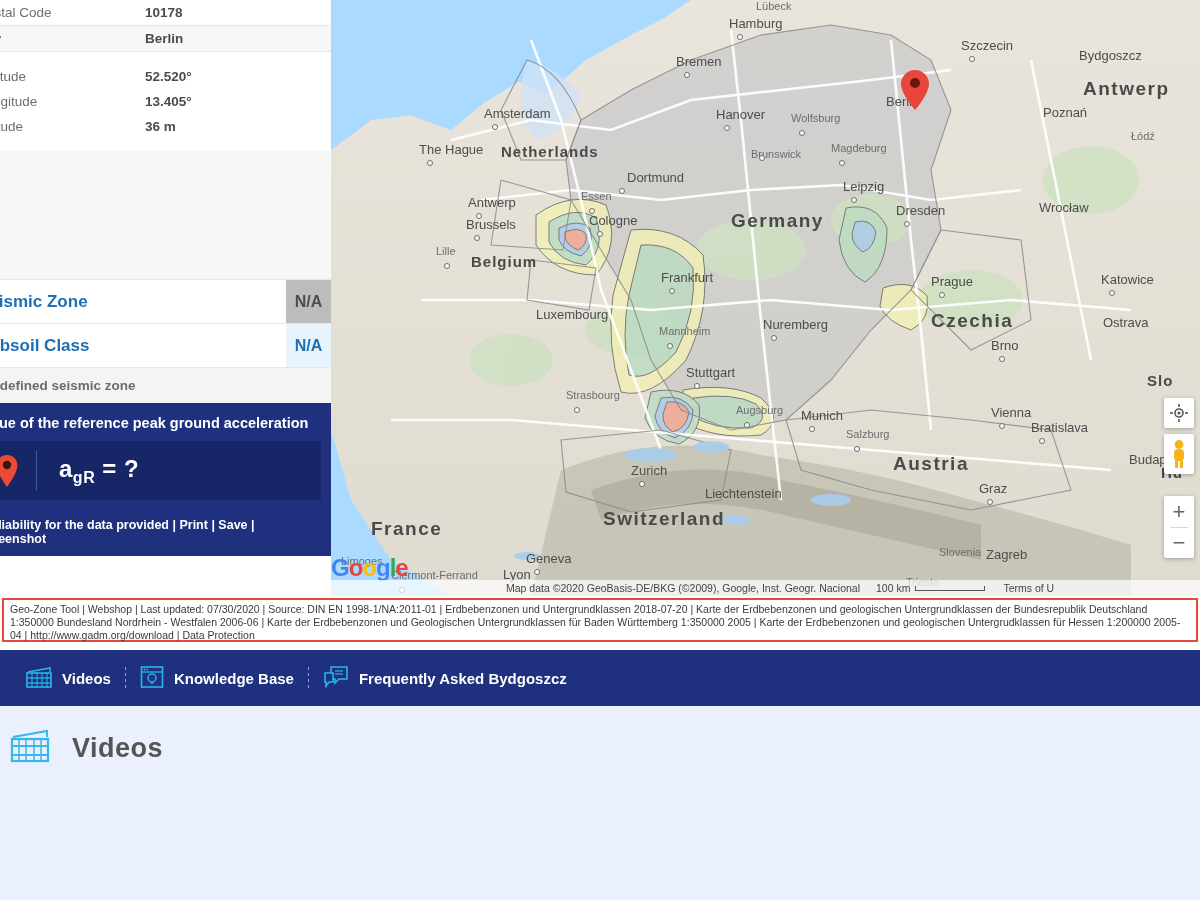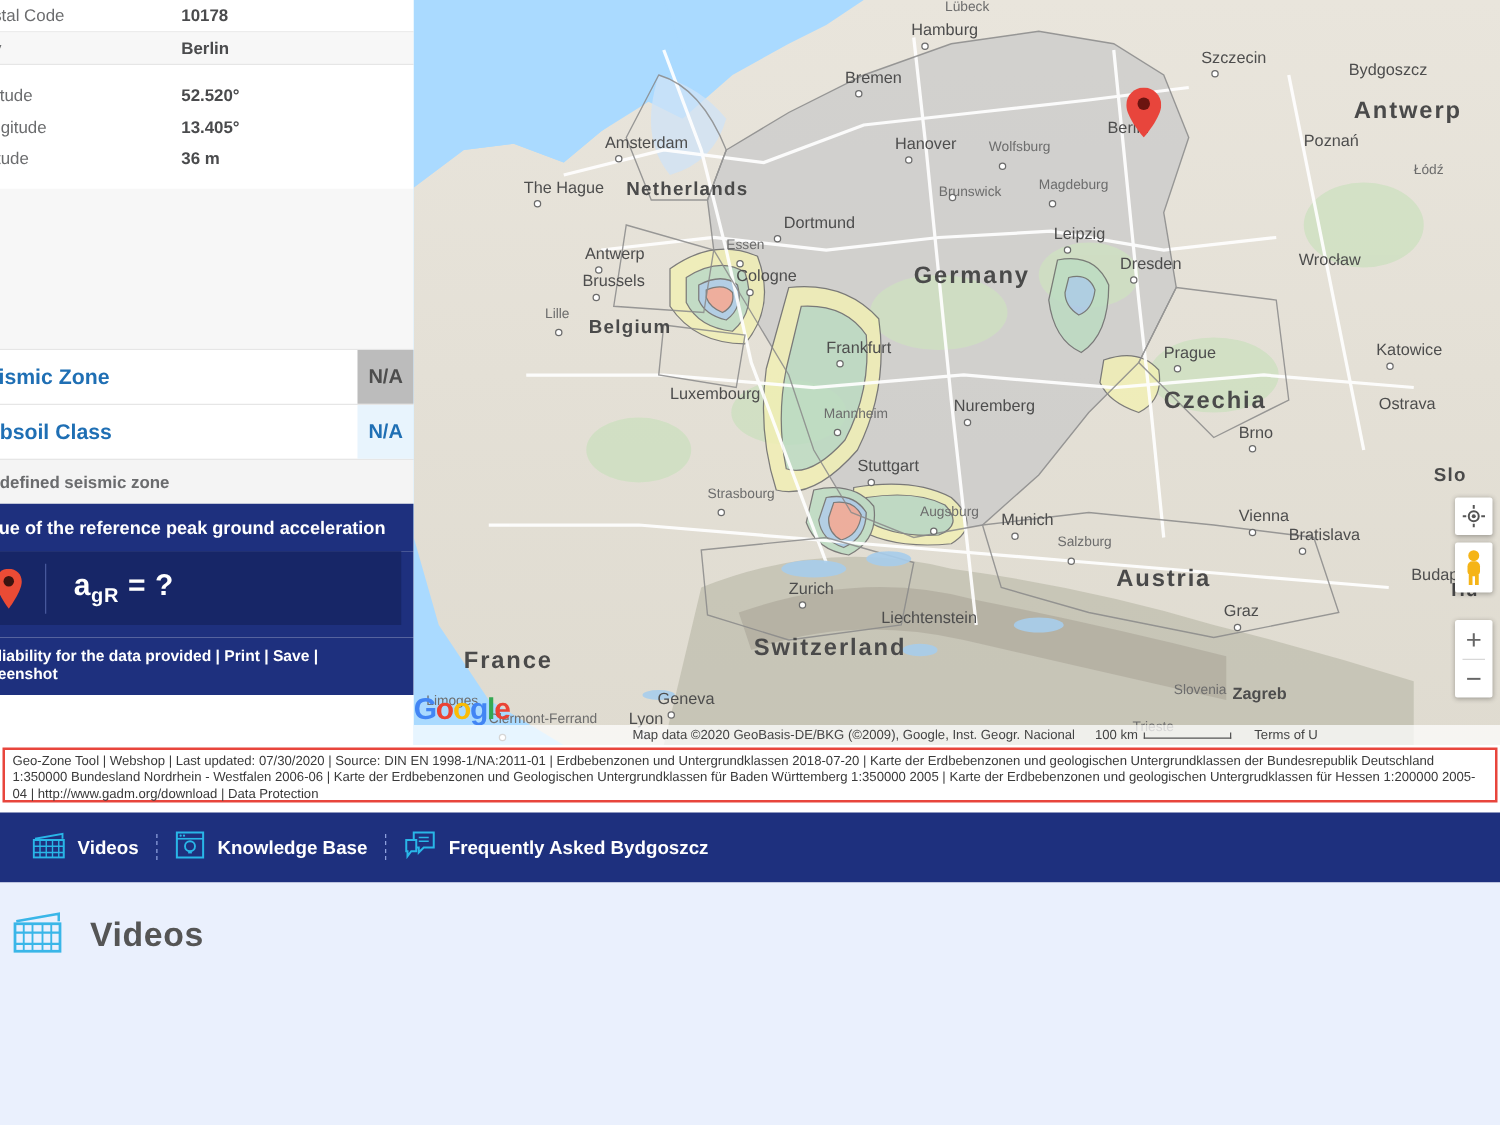--- a/index.html
+++ b/index.html
@@ -414,21 +414,21 @@
         <div class="map-label lbl-city" style="left: 300px; top: 463px;">Zurich</div>
         <div class="city-dot" style="left: 308px; top: 481px;"></div>
         <div class="map-label lbl-city" style="left: 195px; top: 551px;">Geneva</div>
         <div class="city-dot" style="left: 203px; top: 569px;"></div>
         <div class="map-label lbl-city" style="left: 172px; top: 567px;">Lyon</div>
         <div class="city-dot" style="left: 180px; top: 585px;"></div>
         <div class="map-label lbl-city-sm" style="left: 60px; top: 569px;">Clermont-Ferrand</div>
         <div class="city-dot" style="left: 68px; top: 587px;"></div>
         <div class="map-label lbl-city-sm" style="left: 10px; top: 555px;">Limoges</div>
         <div class="map-label lbl-city-sm" style="left: 575px; top: 576px;">Trieste</div>
-        <div class="map-label lbl-city" style="left: 655px; top: 547px; font-weight: bold;">Zagreb</div>
+        <div class="map-label lbl-city" style="left: 655px; top: 547px;">Zagreb</div>
       </div>
 
     <div class="marker" style="left:570px;top:70px">
       <svg width="28" height="40" viewBox="0 0 28 40" aria-hidden="true">
         <path d="M14 0C6.3 0 0 6.3 0 14c0 10 14 26 14 26s14-16 14-26C28 6.3 21.7 0 14 0z" fill="#e8453c"></path>
         <circle cx="14" cy="13" r="5" fill="#6b1410"></circle>
       </svg>
     </div>
 
     <div class="ctrl" id="ctrl-locate">

